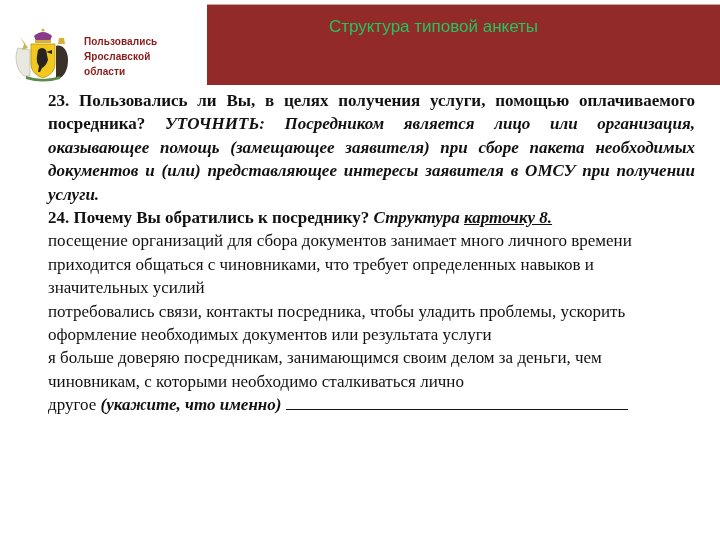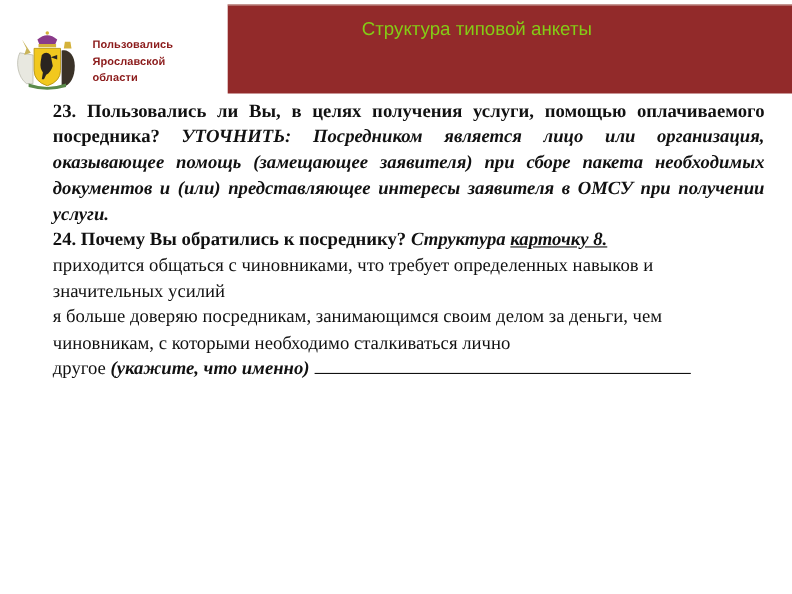--- a/index.html
+++ b/index.html
@@ -52,21 +52,21 @@
       border-top: 1px solid #c9a6a0;
     }
     .title-text {
       position: absolute;
       left: 0;
       right: 0;
       top: 12px;
       text-align: center;
       font-family: "Liberation Sans", sans-serif;
       font-size: 17px;
-      color: #84cc16;
+      color: #22c55e;
       font-weight: normal;
       padding-right: 60px;
     }
 
     .content {
       position: absolute;
       left: 48px;
       top: 89px;
       width: 647px;
       font-size: 17px;
@@ -135,21 +135,23 @@
     <span>23. Пользовались ли Вы, в целях получения услуги, помощью оплачиваемого посредника?</span>
     <span class="ital">УТОЧНИТЬ:</span>
     <span class="ital">Посредником является лицо или организация, оказывающее помощь (замещающее заявителя) при сборе пакета необходимых документов и (или) представляющее интересы заявителя в ОМСУ при получении услуги.</span>
   </div>
   <div class="q24">
     <span>24. Почему Вы обратились к посреднику?</span>
     <span class="ital">Структура</span>
     <span class="card">карточку 8.</span>
   </div>
   <div>
+    <span class="option">посещение организаций для сбора документов занимает много личного времени</span>
     <span class="option">приходится общаться с чиновниками, что требует определенных навыков и значительных усилий</span>
+    <span class="option">потребовались связи, контакты посредника, чтобы уладить проблемы, ускорить оформление необходимых документов или результата услуги</span>
     <span class="option">я больше доверяю посредникам, занимающимся своим делом за деньги, чем чиновникам, с которыми необходимо сталкиваться лично</span>
     <div class="other-line">
       <span>другое</span>
       <span class="ital">(укажите, что именно)</span>
       <span class="blank-line"></span>
     </div>
   </div>
 </div>
 
 </body></html>

